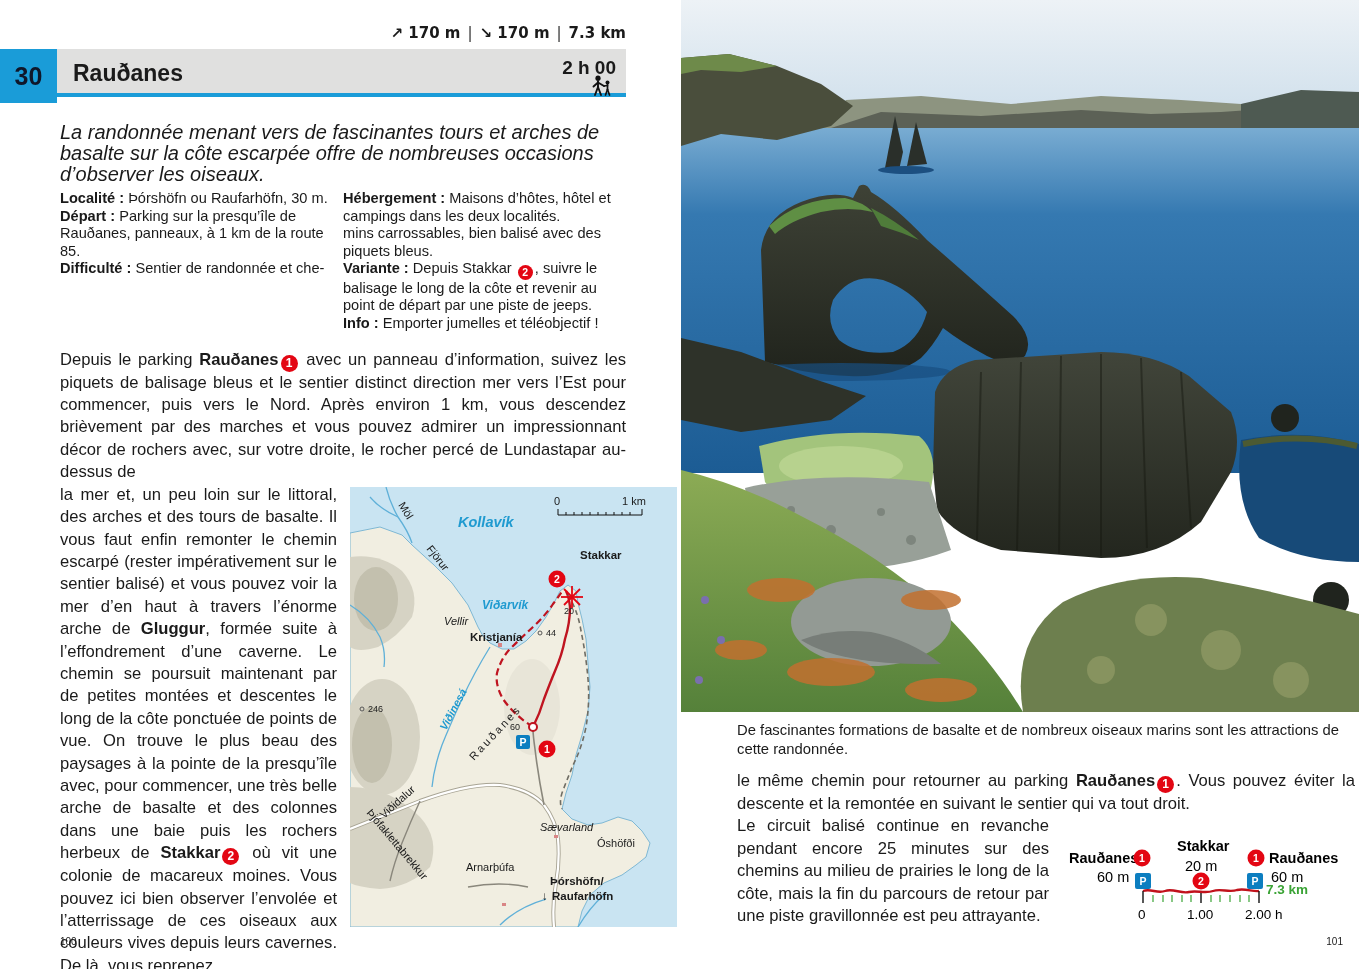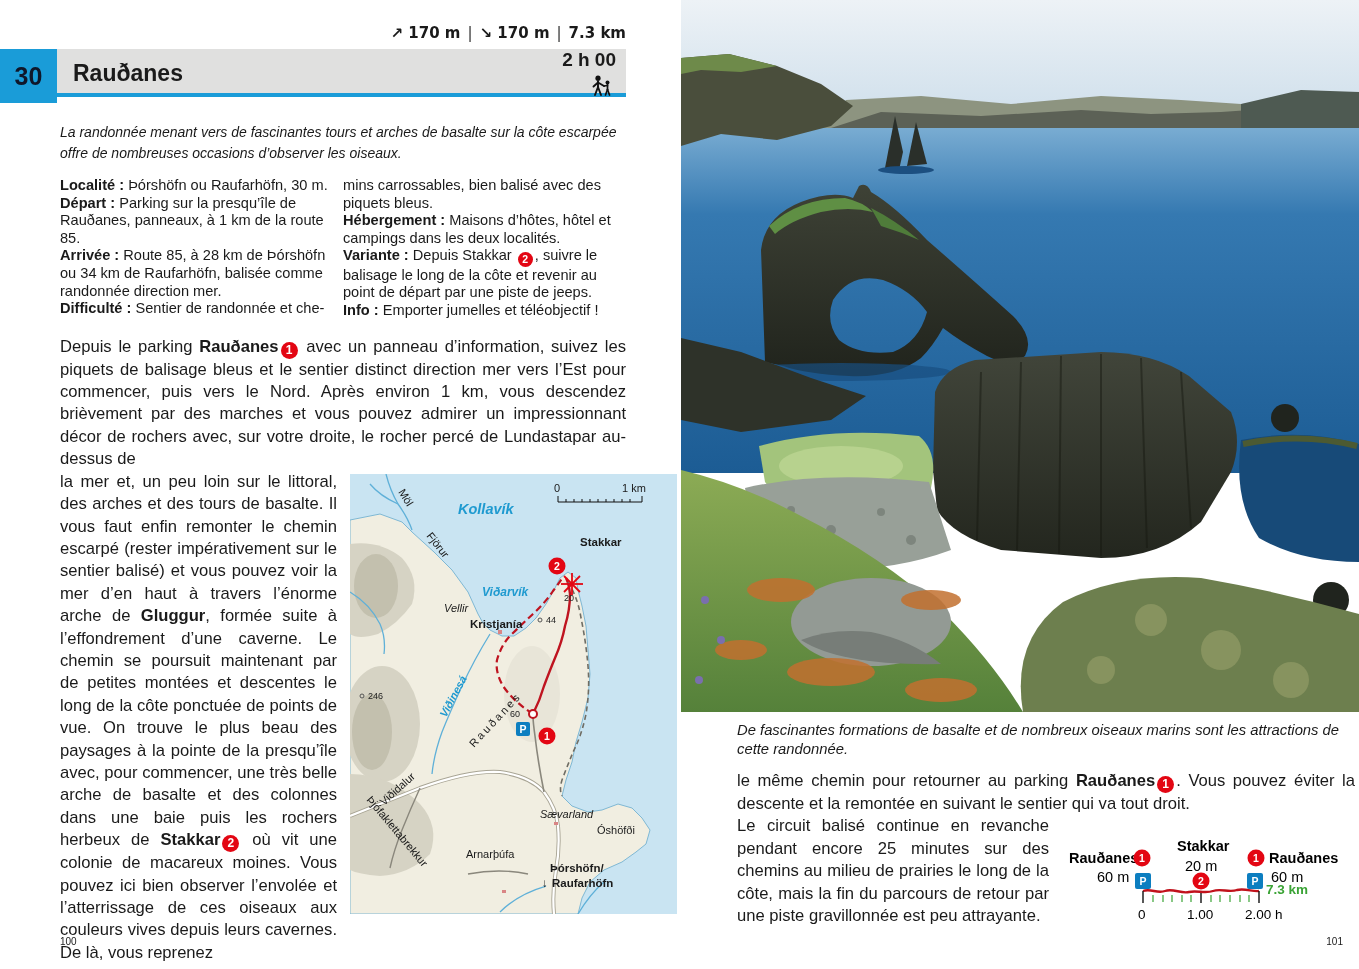--- a/index.html
+++ b/index.html
@@ -13,43 +13,43 @@
 
   
   .stats{position:absolute;top:24px;left:60px;width:566px;text-align:right;
          font-size:15px;font-weight:700;font-family:"DejaVu Sans","Liberation Sans",sans-serif}
   .stats .sep{margin:0 7px;font-weight:400;color:#333}
   .trip-badge{position:absolute;left:0;top:49px;width:57px;height:54px;background:var(--blue);
          color:#0f172a;font-size:25px;font-weight:700;display:flex;align-items:center;justify-content:center}
   .header-bar{position:absolute;left:57px;top:49px;width:569px;height:48px;background:var(--bar);
          border-bottom:4px solid var(--blue)}
   .header-bar .title{position:absolute;left:16px;top:0;line-height:48px;font-size:23px;font-weight:700}
-  .header-bar .dur{position:absolute;right:10px;top:0;font-size:19px;font-weight:700}
+  .header-bar .dur{position:absolute;right:10px;top:8px;font-size:19px;font-weight:700}
   .header-bar .famicon{position:absolute;right:10px;top:26px}
 
   
   .left-col{position:absolute;left:60px;top:122px;width:617px}
   .intro-heading{width:566px;font-size:17px;line-height:21px;font-weight:700;margin-bottom:3px}
-  .intro-subtitle{width:566px;font-size:14px;line-height:21px;font-style:italic;margin-bottom:13px}
+  .intro-subtitle{width:566px;font-size:20px;line-height:21px;font-style:italic;margin-bottom:5px}
   .infobox{width:580px;display:flex;font-size:14.6px;line-height:17.6px;margin-bottom:16px}
   .infobox .col{width:283px}
   .infobox p{margin:0}
   .infobox b:empty{display:none}
   .body-par{font-size:16.6px;line-height:22.4px;text-align:justify}
   .p1{width:566px}
   .wrapzone{width:617px}
   figure.mapfig{float:right;width:327px;height:440px;margin:3px 0 6px 13px}
   .marker{display:inline-block;width:17px;height:17px;border-radius:50%;background:var(--red);
           color:#fff;font-weight:700;font-size:12px;line-height:17px;text-align:center;
           vertical-align:-2px;margin:0 2px;font-style:normal}
   .infobox .marker{width:15px;height:15px;line-height:15px;font-size:10.5px;vertical-align:-2.5px}
 
   
   .photo{position:absolute;left:681px;top:0;width:678px;height:712px;overflow:hidden}
-  .caption{position:absolute;left:737px;top:721px;width:620px;font-size:14.8px;line-height:19px;font-style:italic}
+  .caption{position:absolute;left:737px;top:721px;width:620px;font-size:14.8px;line-height:19px;}
   .rtext{position:absolute;left:737px;top:770px;width:618px;font-size:16.6px;line-height:22.4px;text-align:justify}
   figure.profilefig{float:right;width:296px;height:102px;margin:12px 0 4px 10px}
   .pagenum{position:absolute;bottom:22px;font-size:10px}
   .pagenum.l{left:60px}
   .pagenum.r{right:16px}
 
   svg text{font-family:"Liberation Sans",sans-serif}
   .mtxt{fill:#1a1a1a;font-size:11px}
   .mtxt-b{fill:#1a1a1a;font-size:11.5px;font-weight:700}
   .mtxt-i{fill:#1a1a1a;font-size:11px;font-style:italic}
@@ -88,26 +88,25 @@
     </svg>
   </div>
 
   <div class="left-col">
     <p class="intro-subtitle">La randonnée menant vers de fascinantes tours et arches de basalte sur la côte escarpée offre de nombreuses occasions d’observer les oiseaux.</p>
 
     <div class="infobox">
       <div class="col">
         <p><b>Localité :</b> <span>Þórshöfn ou Raufarhöfn, 30 m.</span></p>
         <p><b>Départ :</b> <span>Parking sur la presqu’île de Rauðanes, panneaux, à 1 km de la route 85.</span></p>
-        <p><b>Arrivée :</b> <span>Route 85, à 28 km de Þórshöfn ou 34 km de Raufarhöfn, balisée comme randonnée direction mer.</span></p>
         <p><b>Difficulté :</b> <span>Sentier de randonnée et che-</span></p>
       </div>
       <div class="col">
+        <p><b>Hébergement :</b> <span>Maisons d’hôtes, hôtel et campings dans les deux localités.</span></p>
         <p><span>mins carrossables, bien balisé avec des piquets bleus.</span></p>
-        <p><b>Hébergement :</b> <span>Maisons d’hôtes, hôtel et campings dans les deux localités.</span></p>
         <p><b>Variante :</b> <span><span>Depuis Stakkar </span><span class="marker">2</span><span>, suivre le balisage le long de la côte et revenir au point de départ par une piste de jeeps.</span></span></p>
         <p><b>Info :</b> <span>Emporter jumelles et téléobjectif !</span></p>
       </div>
     </div>
 
     <p class="body-par p1"><span>Depuis le parking </span><b>Rauðanes</b><span class="marker">1</span><span> avec un panneau d’information, suivez les piquets de balisage bleus et le sentier distinct direction mer vers l’Est pour commencer, puis vers le Nord. Après environ 1 km, vous descendez brièvement par des marches et vous pouvez admirer un impressionnant décor de rochers avec, sur votre droite, le rocher percé de Lundastapar au-dessus de</span></p>
 
     <div class="wrapzone">
       <figure class="mapfig">
         <svg width="327" height="440" viewBox="0 0 327 440">

